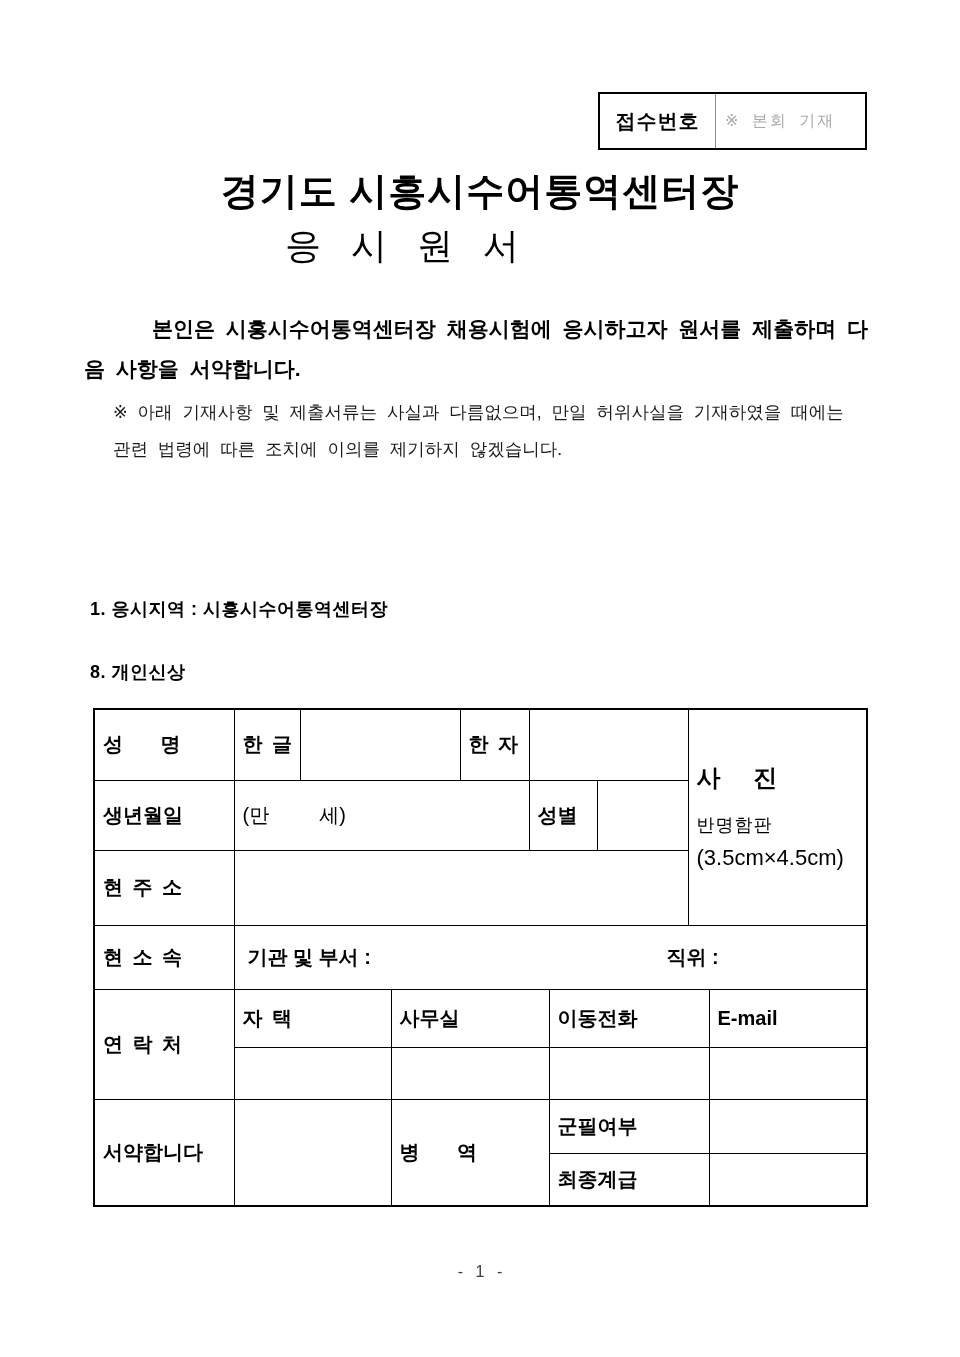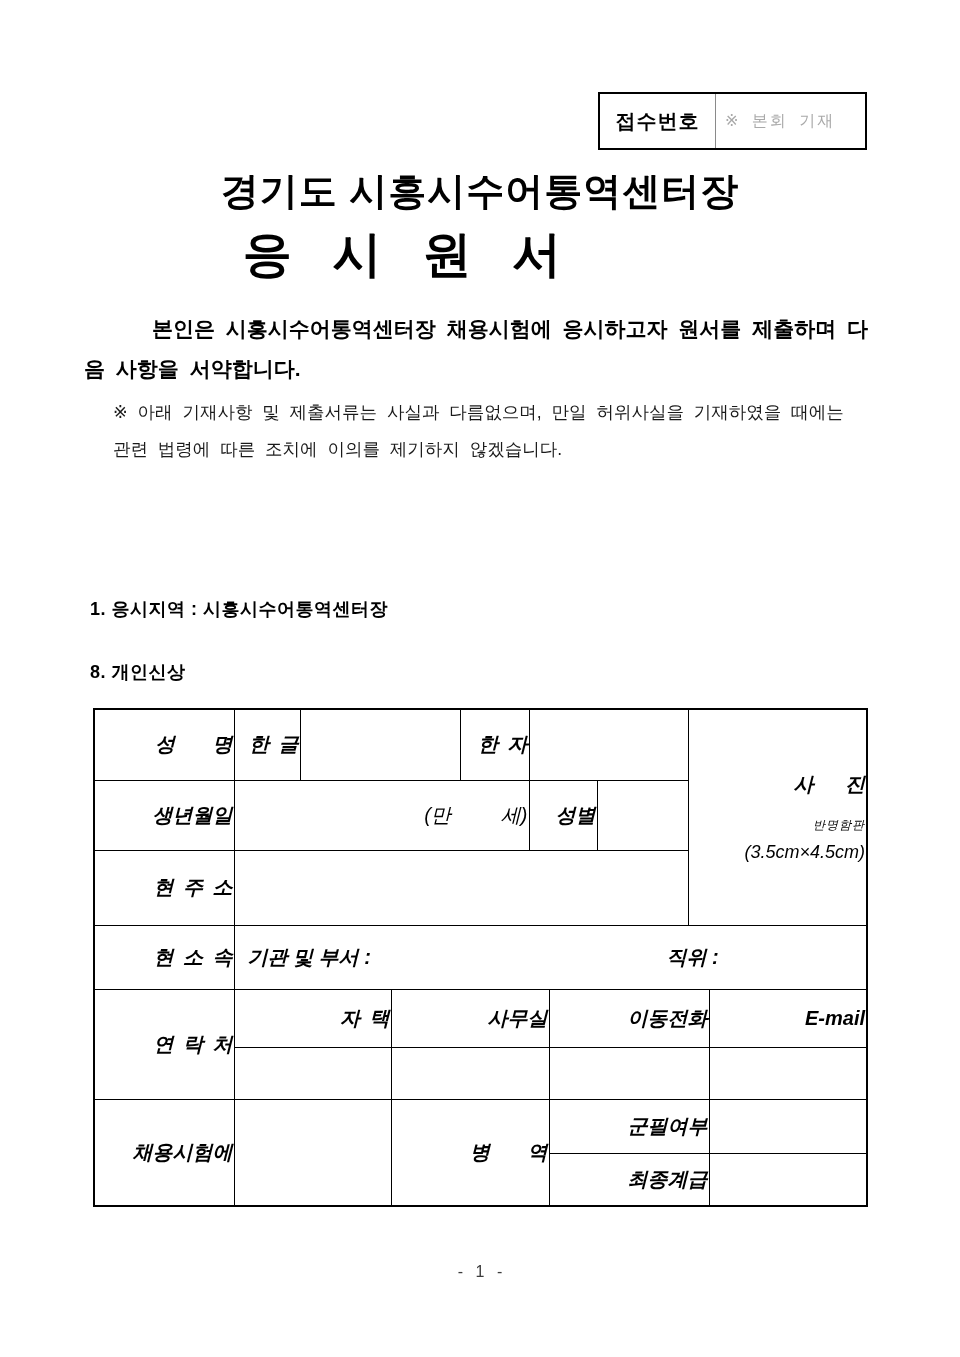--- a/index.html
+++ b/index.html
@@ -15,21 +15,21 @@
     display:flex; border:2px solid #000; box-sizing:border-box; background:#fff; }
   .rec-left { width:115px; border-right:1px solid #8a8a8a; display:flex;
     align-items:center; justify-content:center; font-size:20px; font-weight:bold; letter-spacing:1px; }
   .rec-right { flex:1; display:flex; align-items:center; padding-left:9px;
     color:#a9a9a9; font-size:16px; letter-spacing:2px; word-spacing:5px; }
 
   
   .title1 { left:0; top:166px; width:960px; text-align:center;
     font-size:38px; font-weight:bold; letter-spacing:1px; }
   .title2 { left:0; top:222px; width:804px; text-align:center;
-    font-size:49px; font-weight:bold; white-space:pre; }
+    font-size:36px; font-weight:normal; white-space:pre; }
 
   
   .pledge { left:84px; top:309px; width:805px; font-size:21px; font-weight:bold;
     line-height:40px; word-spacing:5px; }
   .pledge .indent { padding-left:68px; }
 
   
   .notice { left:113px; top:394px; width:780px; font-size:17.5px; color:#1a1a1a;
     line-height:37px; word-spacing:5px; }
 
@@ -37,34 +37,34 @@
   .sig { left:572px; top:486px; width:300px; font-size:21px; font-weight:bold; }
   .sig-line { position:relative; height:39px; }
   .sig-line span { position:absolute; top:50%; transform:translateY(-50%); }
 
   
   .sect { left:90px; font-size:18px; font-weight:bold; letter-spacing:0.5px; }
 
   
   table.form { position:absolute; left:93px; top:708px; width:773px;
     border-collapse:collapse; table-layout:fixed; border:2px solid #000; background:#fff; }
-  table.form td { border:1px solid #000; padding:1px; text-align:right;
-    vertical-align:middle; font-size:20px; overflow:hidden;font-style:italic; }
+  table.form td { border:1px solid #000; padding:8px; text-align:left;
+    vertical-align:middle; font-size:20px; overflow:hidden; }
   .lbl { font-weight:bold; }
   .wgap { word-spacing:32px; white-space:pre; }   
   .sgap { word-spacing:4px; white-space:pre; }    
   .age  { text-align:right; padding-right:2px; white-space:pre; font-weight:normal; }
   .org-cell { position:relative; text-align:left;margin-top:27px; }
   .org-cell span { position:absolute; top:50%; transform:translateY(-50%); font-weight:bold; white-space:pre; }
   .org-a { left:13px; }
   .org-b { left:432px; }
   .photo-cell div { line-height:1.25; }
-  .photo-t { font-size:20px; font-weight:bold; word-spacing:26px; white-space:pre; }
-  .photo-m { font-size:12px; margin-top:21px; letter-spacing:1px; }
-  .photo-s { font-size:18px; margin-top:8px; }
+  .photo-t { font-size:24px; font-weight:bold; word-spacing:26px; white-space:pre; }
+  .photo-m { font-size:18px; margin-top:21px; letter-spacing:1px; }
+  .photo-s { font-size:22px; margin-top:8px; }
 
   
   .footer { left:0; top:1263px; width:960px; text-align:center; font-size:16px;
     color:#3c3c3c; word-spacing:8px; }
 </style>
 </head>
 <body>
 
 <div class="page">
 
@@ -140,21 +140,21 @@
       <td colspan="3" class="lbl">이동전화</td>
       <td class="lbl">E-mail</td>
     </tr>
     <tr style="height:52px">
       <td colspan="2"></td>
       <td colspan="3"></td>
       <td colspan="3"></td>
       <td></td>
     </tr>
     <tr style="height:54px">
-      <td rowspan="2" class="lbl">채용시험에</td>
+      <td rowspan="2" class="lbl">서약합니다</td>
       <td colspan="2" rowspan="2"></td>
       <td colspan="3" rowspan="2" class="lbl wgap">병 역</td>
       <td colspan="3" class="lbl">군필여부</td>
       <td></td>
     </tr>
     <tr style="height:53px">
       <td colspan="3" class="lbl">최종계급</td>
       <td></td>
     </tr>
   </tbody>

